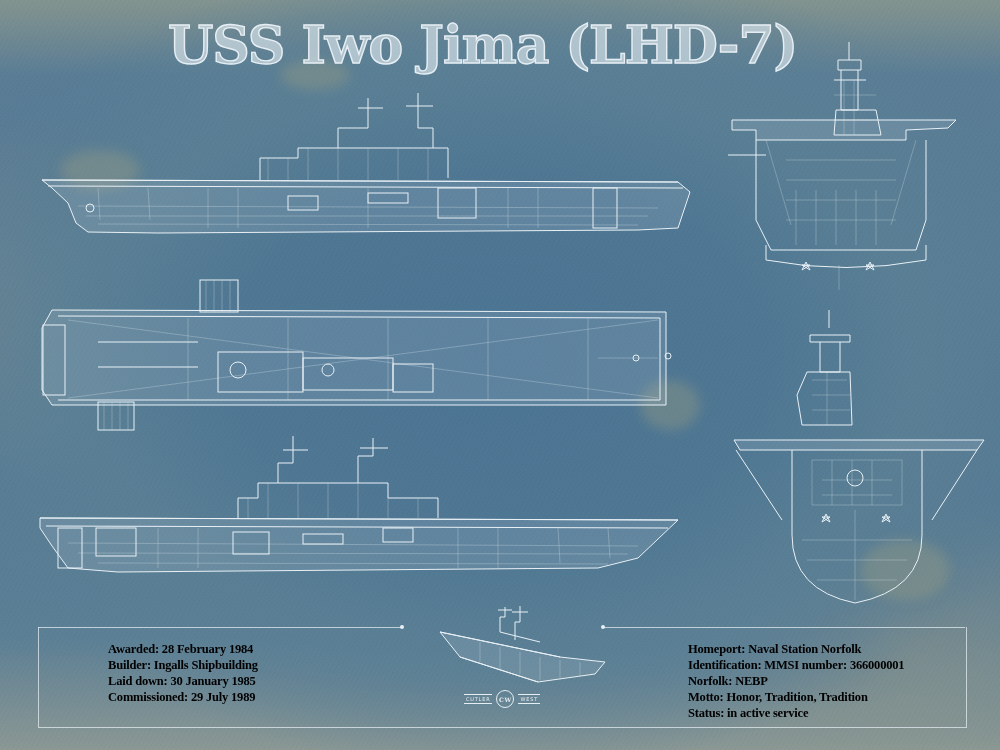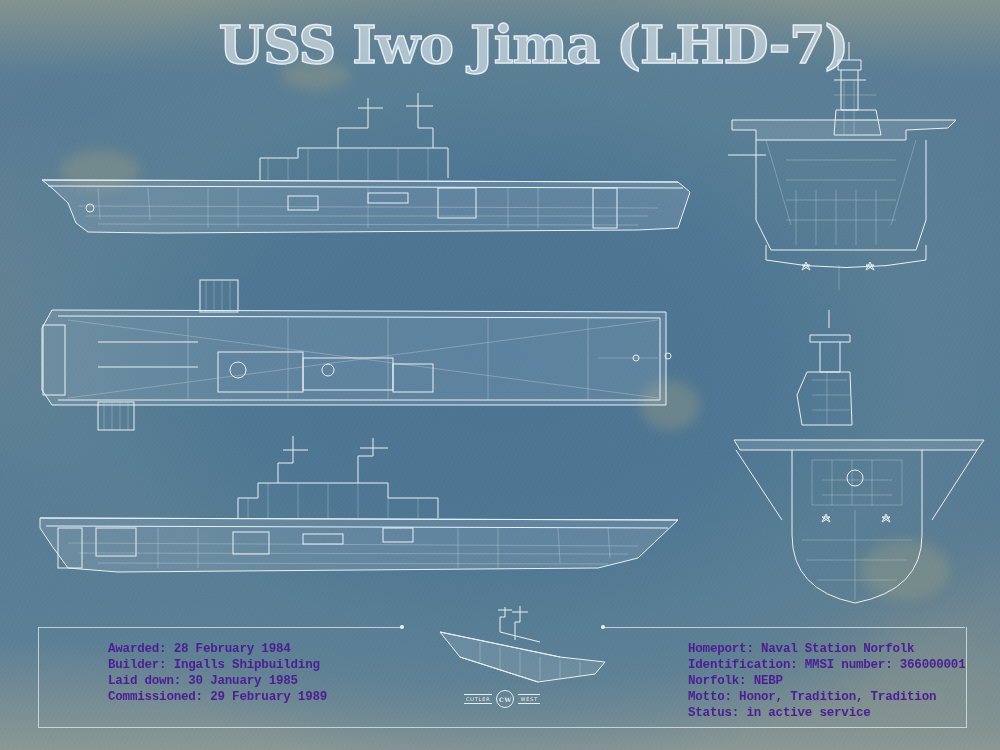--- a/index.html
+++ b/index.html
@@ -20,37 +20,37 @@
   }
   .grain {
     position: absolute; inset: 0; opacity: 0.35;
     background-image:
       repeating-linear-gradient(37deg, rgba(255,255,255,0.04) 0 1px, transparent 1px 3px),
       repeating-linear-gradient(-61deg, rgba(0,0,0,0.05) 0 1px, transparent 1px 4px);
   }
   .stain { position: absolute; border-radius: 50%; background: rgba(160,160,130,0.35); filter: blur(6px); }
 
   .title {
-    position: absolute; left: 168px; top: 14px; width: 680px; text-align: right;
+    position: absolute; left: 168px; top: 14px; width: 680px; text-align: left;
     font-family: "DejaVu Serif", serif; font-weight: bold; font-size: 52px;
     letter-spacing: -1px;
     color: rgba(210,225,235,0.35);
     -webkit-text-stroke: 1.4px #e6eef4;
     text-shadow: 0 0 1px rgba(255,255,255,0.4);
   }
 
   svg { position: absolute; overflow: visible; }
   .ln { stroke: #e8f0f5; fill: none; stroke-width: 1; }
   .lnf { stroke: #e8f0f5; fill: rgba(230,240,245,0.12); stroke-width: 1; }
   .thin { stroke: rgba(232,240,245,0.45); fill: none; stroke-width: 0.6; }
 
   .info-frame { position: absolute; border: 1px solid rgba(225,235,240,0.75); }
   .info-col {
-    position: absolute; color: #4c1d95; font-size: 12.5px; line-height: 16px;
-    font-family: Liberation Mono, monospace; font-weight: bold; letter-spacing: -0.2px;
+    position: absolute; color: #000000; font-size: 12.5px; line-height: 16px;
+    font-family: Liberation Serif, serif; font-weight: bold; letter-spacing: -0.2px;
   }
   .info-col div { white-space: nowrap; }
   .dot { position: absolute; width: 4px; height: 4px; border-radius: 50%; background: #e8f0f5; }
 
   .logo {
     position: absolute; left: 462px; top: 688px; width: 80px; height: 22px;
     display: flex; align-items: center; justify-content: center;
     color: #e7eef2; font-size: 5px; letter-spacing: 0.8px; font-family: "DejaVu Sans", sans-serif;
   }
   .logo .badge {
@@ -153,21 +153,21 @@
 <div class="info-frame" style="left:38px;top:627px;width:927px;height:100px;border-top:none;"></div>
 <div style="position:absolute;left:38px;top:627px;width:364px;border-top:1px solid rgba(225,235,240,0.75);"></div>
 <div style="position:absolute;left:603px;top:627px;width:362px;border-top:1px solid rgba(225,235,240,0.75);"></div>
 <div class="dot" style="left:400px;top:625px;"></div>
 <div class="dot" style="left:601px;top:625px;"></div>
 
 <div class="info-col" style="left:108px;top:641px;">
   <div>Awarded: 28 February 1984</div>
   <div>Builder: Ingalls Shipbuilding</div>
   <div>Laid down: 30 January 1985</div>
-  <div>Commissioned: 29 February 1989</div>
+  <div>Commissioned: 29 July 1989</div>
 </div>
 
 <div class="info-col" style="left:688px;top:641px;">
   <div>Homeport: Naval Station Norfolk</div>
   <div>Identification: MMSI number: 366000001</div>
   <div>Norfolk: NEBP</div>
   <div>Motto: Honor, Tradition, Tradition</div>
   <div>Status: in active service</div>
 </div>
 

